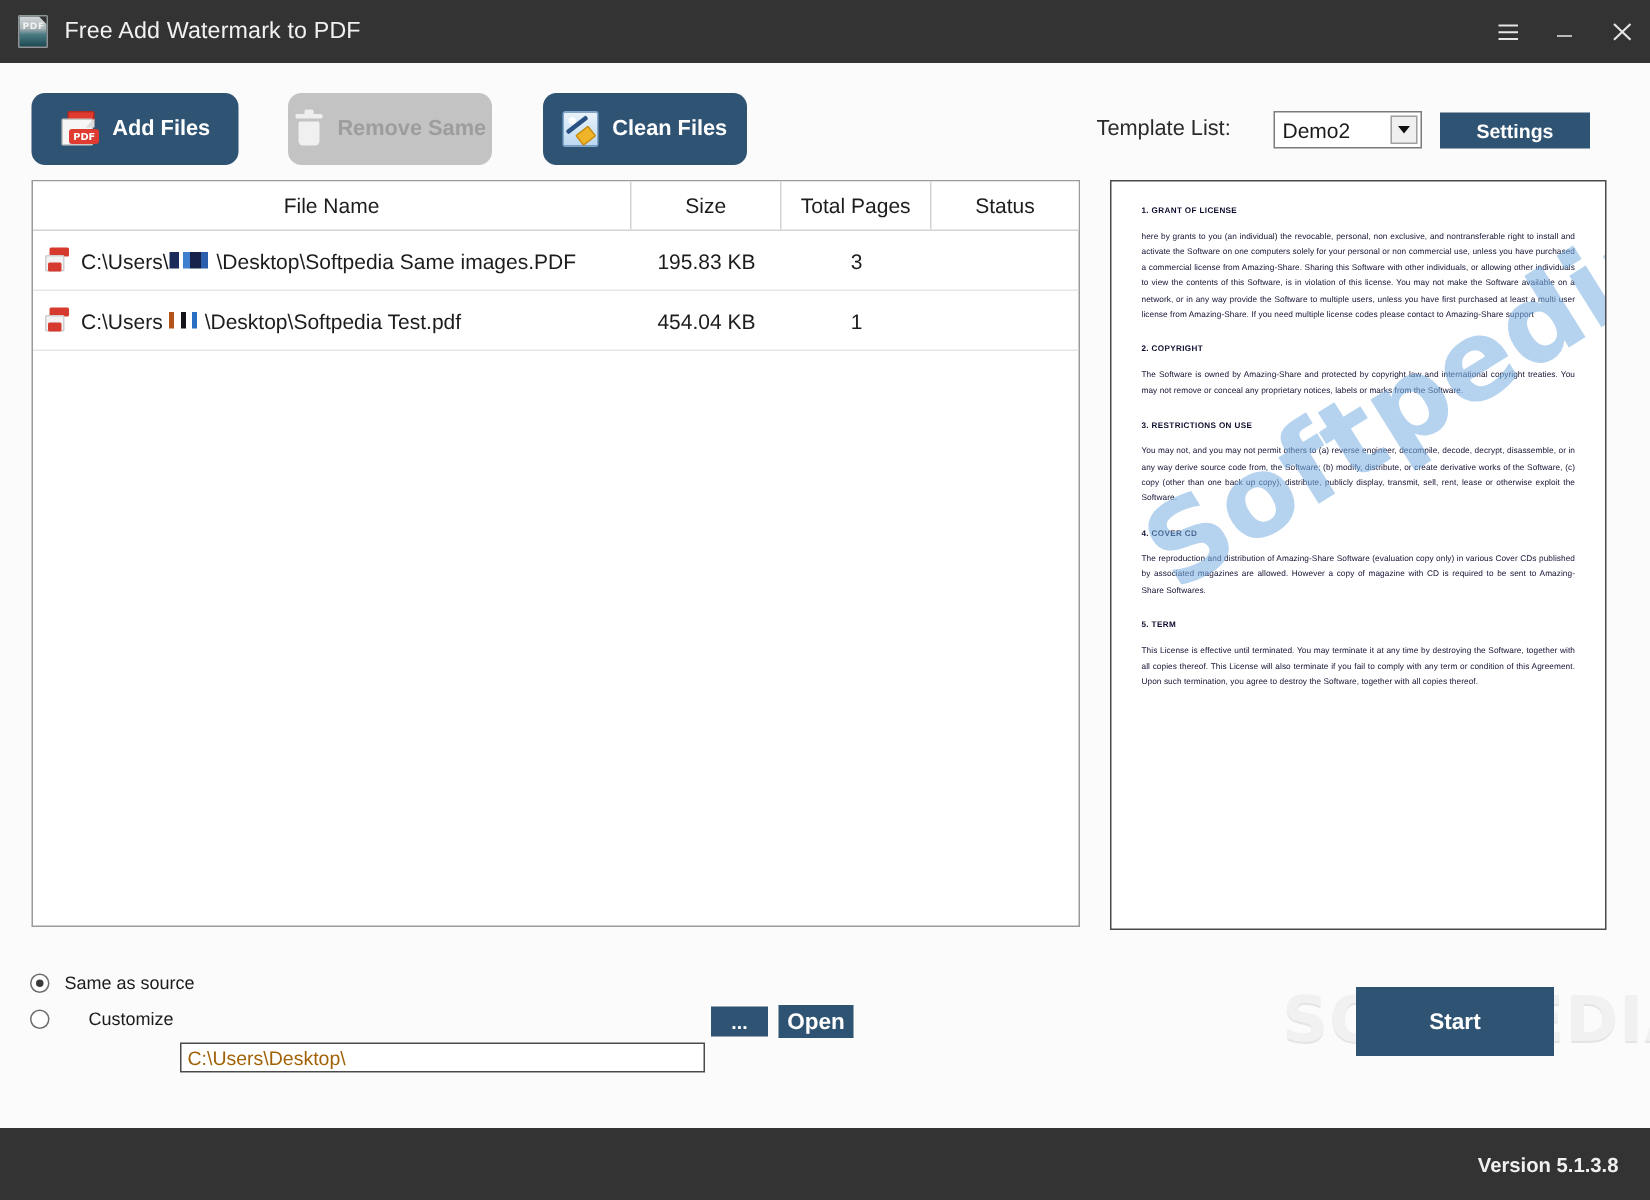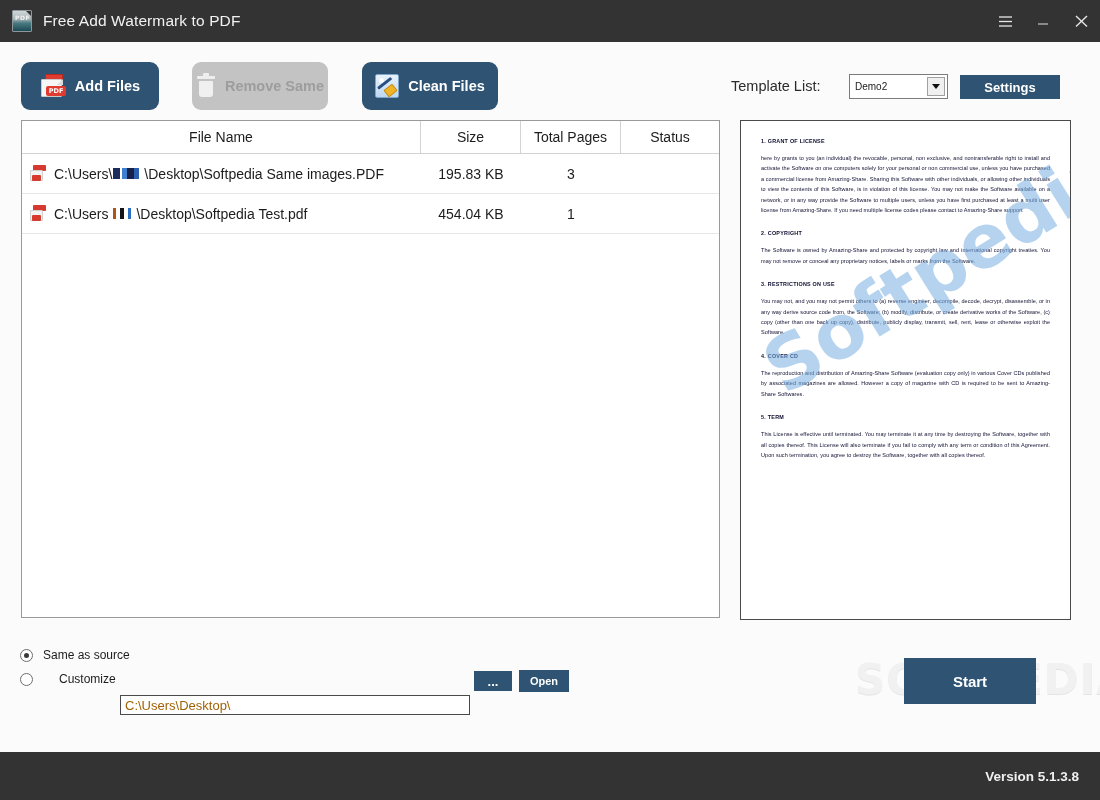--- a/index.html
+++ b/index.html
@@ -142,21 +142,21 @@
   
   .tmpl-label {
     position: absolute; left: 731px; top: 78px;
     font-size: 14.5px; color: #2b2b2b;
   }
   .tmpl-select {
     position: absolute; left: 849px; top: 74px;
     width: 99px; height: 25px;
     background: #ffffff;
     border: 1px solid #7b7b7b;
-    font-size: 10px; color: #1a1a1a;
+    font-size: 14px; color: #1a1a1a;
     display: flex; align-items: center;
     padding-left: 5px;
   }
   .tmpl-select .arrowbox {
     position: absolute; right: 2px; top: 2px;
     width: 18px; height: 19px;
     background: #f0f0f0; border: 1px solid #a0a0a0;
     display: flex; align-items: center; justify-content: center;
   }
   .caret-dn {
@@ -299,21 +299,21 @@
     position: absolute; left: 474px; top: 671px;
     width: 38px; height: 20px;
     background: #2f5372; color: #fff;
     font-size: 13px; font-weight: bold;
     display: flex; align-items: center; justify-content: center;
   }
   .btn-open {
     position: absolute; left: 519px; top: 670px;
     width: 50px; height: 22px;
     background: #2f5372; color: #fff;
-    font-size: 11px; font-weight: bold;
+    font-size: 15px; font-weight: bold;
     display: flex; align-items: center; justify-content: center;
   }
 
   
   .sp-watermark {
     position: absolute; left: 855px; top: 655px;
     font-size: 42px; font-weight: bold;
     letter-spacing: 1px;
     color: #f1f1f1;
     font-family: "DejaVu Sans", sans-serif;

